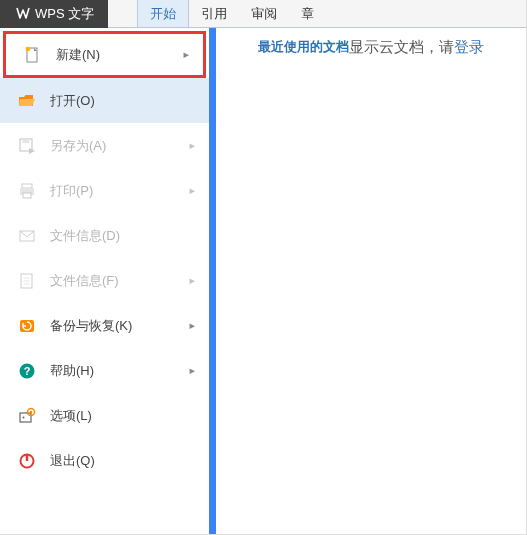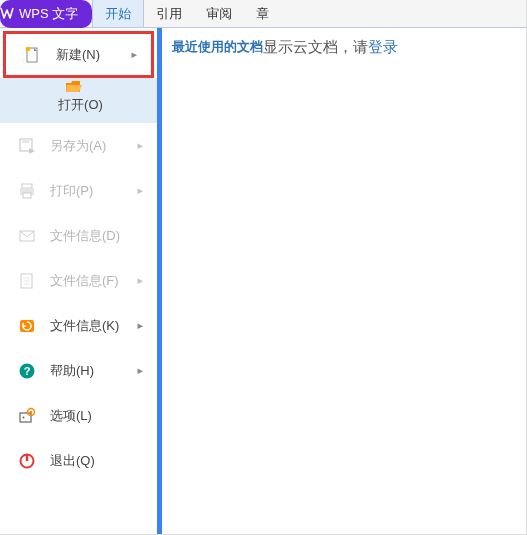--- a/index.html
+++ b/index.html
@@ -16,58 +16,58 @@
     .titlebar {
       display: flex;
       align-items: stretch;
       height: 28px;
       background: #f5f5f5;
       border-bottom: 1px solid #b8c8e0;
     }
     .app-brand {
       display: flex;
       align-items: center;
-      background: #6d28d9;
+      background: #404040;
       color: #fff;
-      padding: 0 14px 0 0;
+      padding: 0 14px 0 16px;
       font-size: 13px;
       height: 28px;
-      border-radius: 10px;
     }
     .app-logo { margin-right: 5px; }
     .tabs { display: flex; align-items: stretch; }
     .tab {
       display: flex;
       align-items: center;
       padding: 0 12px;
       color: #333;
       font-size: 13px;
       cursor: pointer;
     }
     .tab.active {
       background: #e0ecf8;
       color: #2e74b5;
       border-left: 1px solid #b8c8e0;
       border-right: 1px solid #b8c8e0;
+      margin-left: 29px;
     }
     .main { display: flex; height: calc(535px - 28px); }
     .sidebar {
-      width: 162px;
+      width: 216px;
       background: #fff;
-      border-right: 5px solid #3b82f6;
+      border-right: 7px solid #3b82f6;
     }
     .menu-item {
       display: flex;
       align-items: center;
       height: 45px;
       padding: 0 14px 0 18px;
       position: relative;
       cursor: pointer;
     }
-    .menu-item.selected { background: #e0ecf8; flex-direction: column; }
+    .menu-item.selected { background: #e0ecf8; }
     .menu-item.highlight-box {
       border: 3px solid #e53935;
       margin: 3px 3px 0 3px;
       height: 47px;
     }
     .menu-icon {
       width: 18px; height: 18px;
       margin-right: 14px;
       display: flex; align-items: center; justify-content: center;
       flex-shrink: 0;
@@ -78,21 +78,21 @@
       margin-left: auto;
       color: #888;
       font-size: 11px;
     }
     .menu-item.disabled .menu-chevron,
     .menu-item.disabled .menu-icon svg { opacity: 0.5; }
     .content {
       flex: 1;
       padding: 10px 10px 16px 10px;
       display: flex;
-      justify-content: flex-start;
+      justify-content: center;
     }
     .recent-title {
       color: #2e74b5;
       font-size: 13px;
       font-weight: bold;
     }
     .cloud-text {
       color: #555; font-size: 15px;
     }
     .cloud-link { color: #2e74b5; cursor: pointer; }
@@ -199,21 +199,21 @@
     </div>
 
     <div class="menu-item">
       <span class="menu-icon">
         <svg width="18" height="18" viewBox="0 0 18 18">
             <rect x="2" y="3" width="14" height="12" rx="2" fill="#ff8a00"></rect>
             <path d="M9 5 A4 4 0 1 1 5 9" fill="none" stroke="#fff" stroke-width="1.5"></path>
             <path d="M5 6 L5 9 L8 9" fill="none" stroke="#fff" stroke-width="1.5"></path>
           </svg>
       </span>
-      <span class="menu-label">文件信息(K)</span>
+      <span class="menu-label">备份与恢复(K)</span>
       <span class="menu-chevron">▸</span>
     </div>
 
     <div class="menu-item">
       <span class="menu-icon">
         <svg width="18" height="18" viewBox="0 0 18 18">
             <circle cx="9" cy="9" r="7.5" fill="#009688"></circle>
             <text x="9" y="13" text-anchor="middle" font-size="11" fill="#fff" font-weight="bold">?</text>
           </svg>
       </span>

